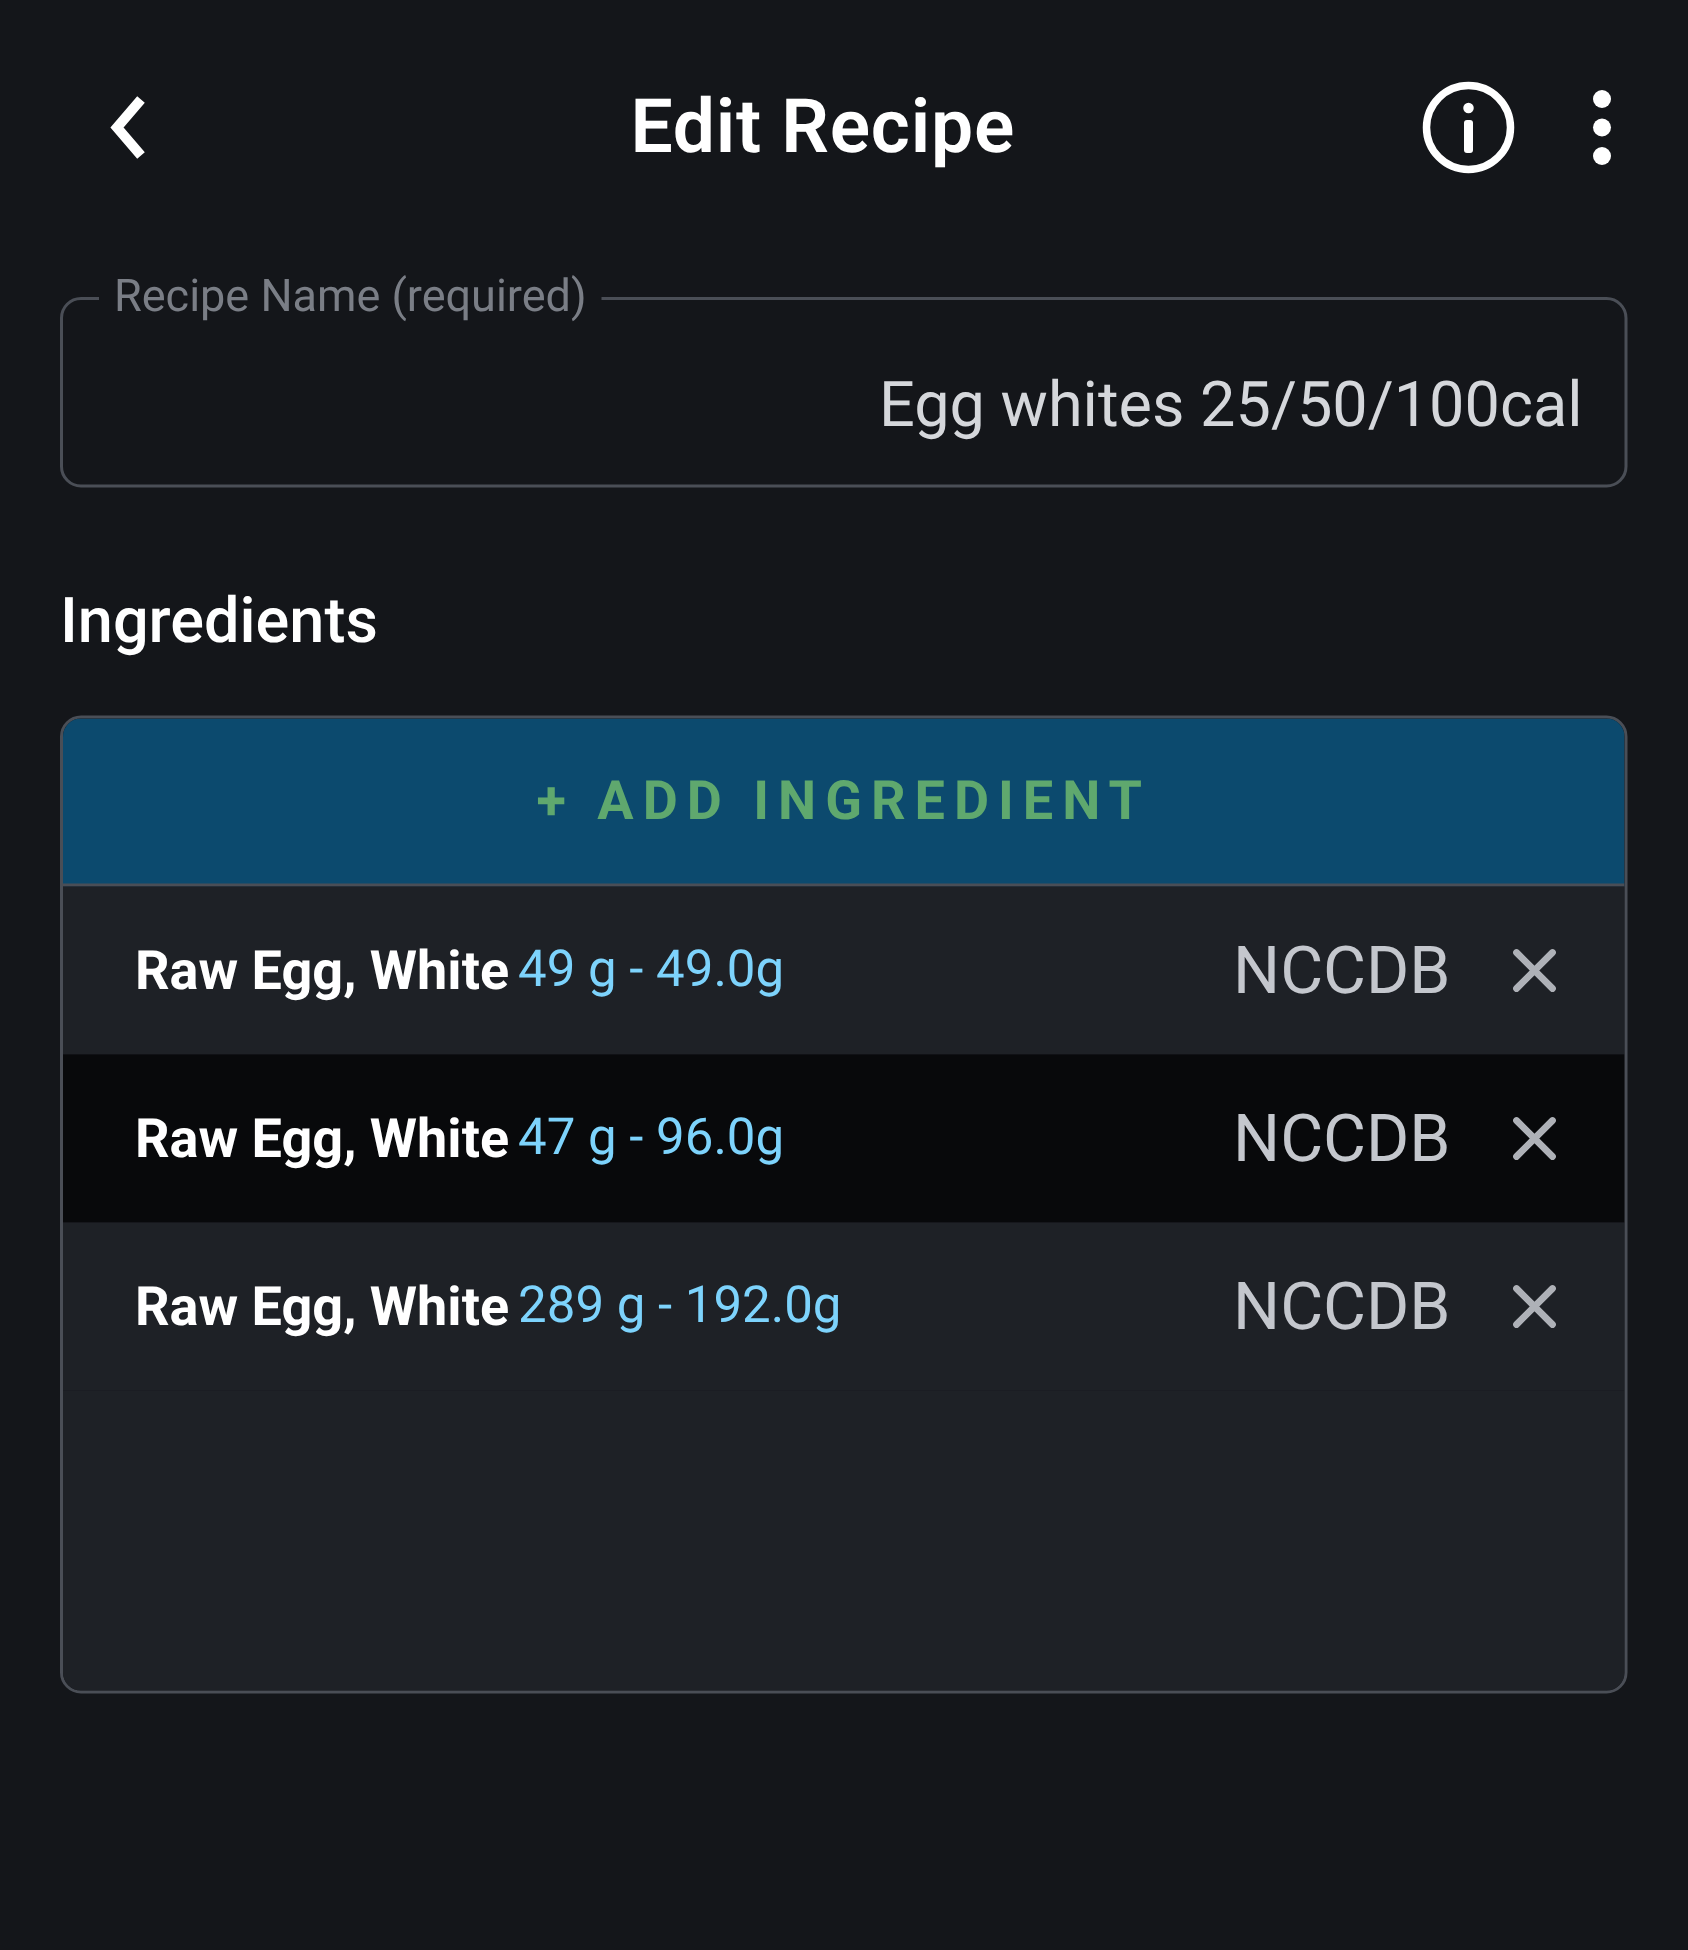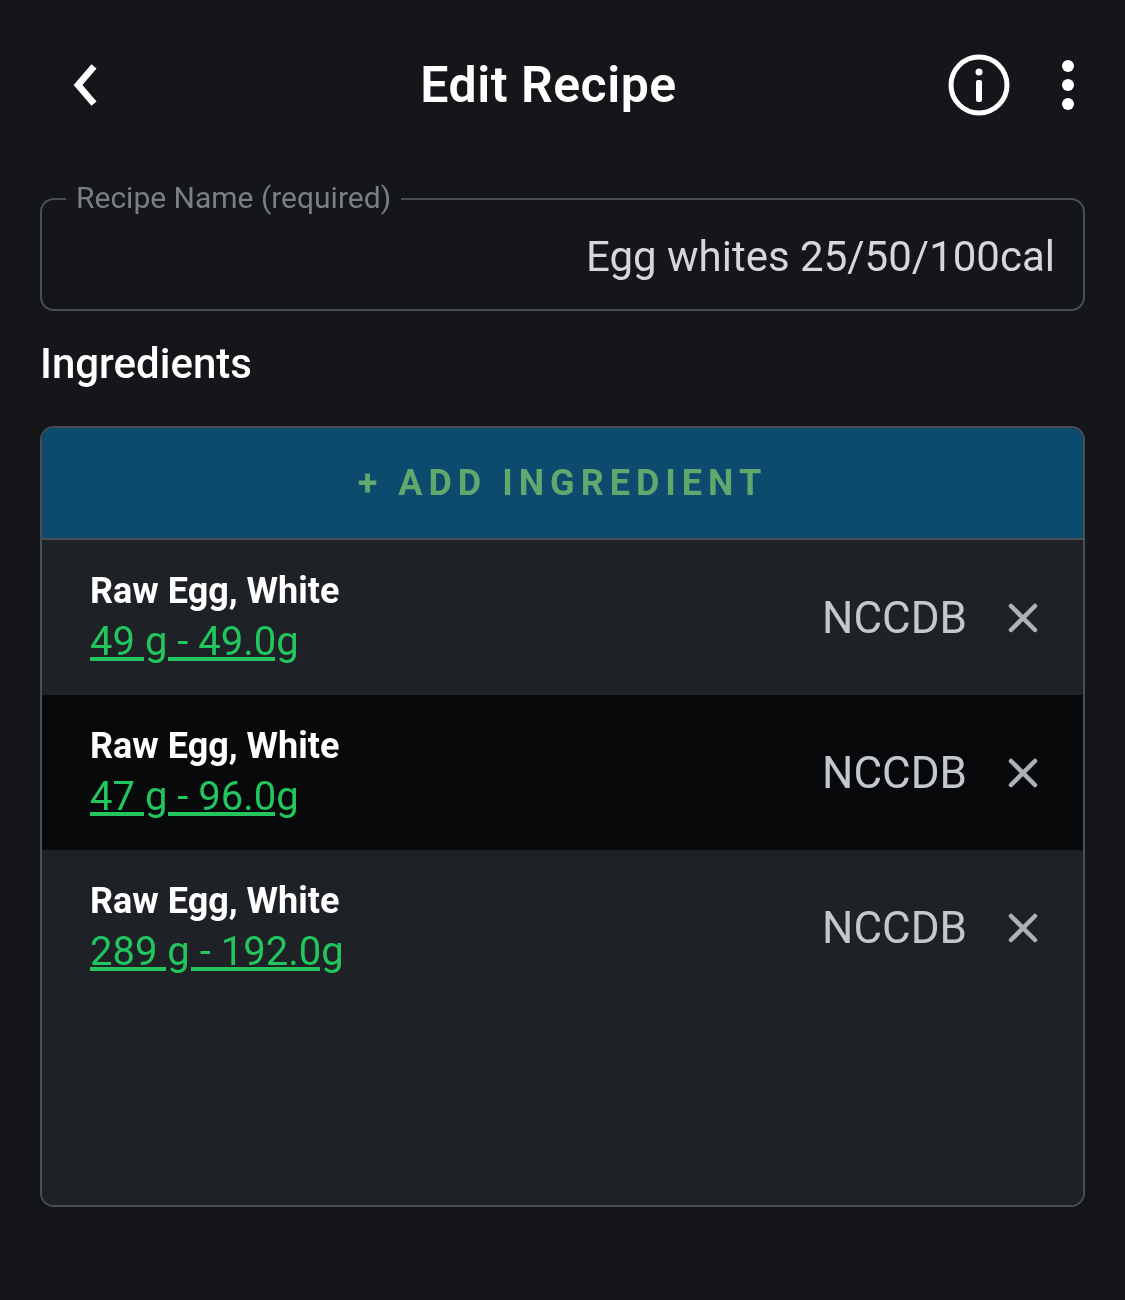--- a/index.html
+++ b/index.html
@@ -53,21 +53,21 @@
       justify-content: center;
     }
     .content {
       padding: 0 40px;
     }
     .field-wrapper {
       position: relative;
       border: 2px solid #4a4e56;
       border-radius: 14px;
       margin-top: 28px;
-      padding: 32px 28px 28px 28px;
+      padding: 46px 28px 28px 28px;
     }
     .field-label {
       position: absolute;
       top: -20px;
       left: 24px;
       background: #14161a;
       padding: 0 10px;
       font-size: 30px;
       color: #7a7e86;
       font-weight: 400;
@@ -79,21 +79,21 @@
       width: 100%;
       font-size: 42px;
       color: #d5d7db;
       font-family: inherit;
       text-align: right;
     }
     .section-title {
       font-size: 42px;
       font-weight: 500;
       color: #ffffff;
-      margin-top: 28px;
+      margin-top: 65px;
       margin-bottom: 38px;
     }
     .ingredients-box {
       border: 2px solid #4a4e56;
       border-radius: 14px;
       overflow: hidden;
     }
     .add-ingredient-btn {
       width: 100%;
       padding: 34px 0;
@@ -113,33 +113,32 @@
       padding: 30px 44px 30px 48px;
     }
     .ingredient-row:nth-of-type(odd) {
       background: #08090b;
     }
     .ingredient-row:nth-of-type(even) {
       background: #1e2126;
     }
     .ingredient-info {
       display: flex;
-      flex-direction: column;
+      flex-direction: row;
       gap: 6px;
     }
     .ingredient-name {
       font-size: 36px;
       font-weight: 700;
       color: #ffffff;
     }
     .ingredient-qty {
-      font-size: 40px;
+      font-size: 34px;
       font-weight: 400;
-      color: #22c55e;
-      text-decoration: underline;
+      color: #7dd3fc;
     }
     .ingredient-right {
       display: flex;
       align-items: center;
       gap: 40px;
     }
     .ingredient-source {
       font-size: 44px;
       font-weight: 400;
       color: #c4c7cd;

